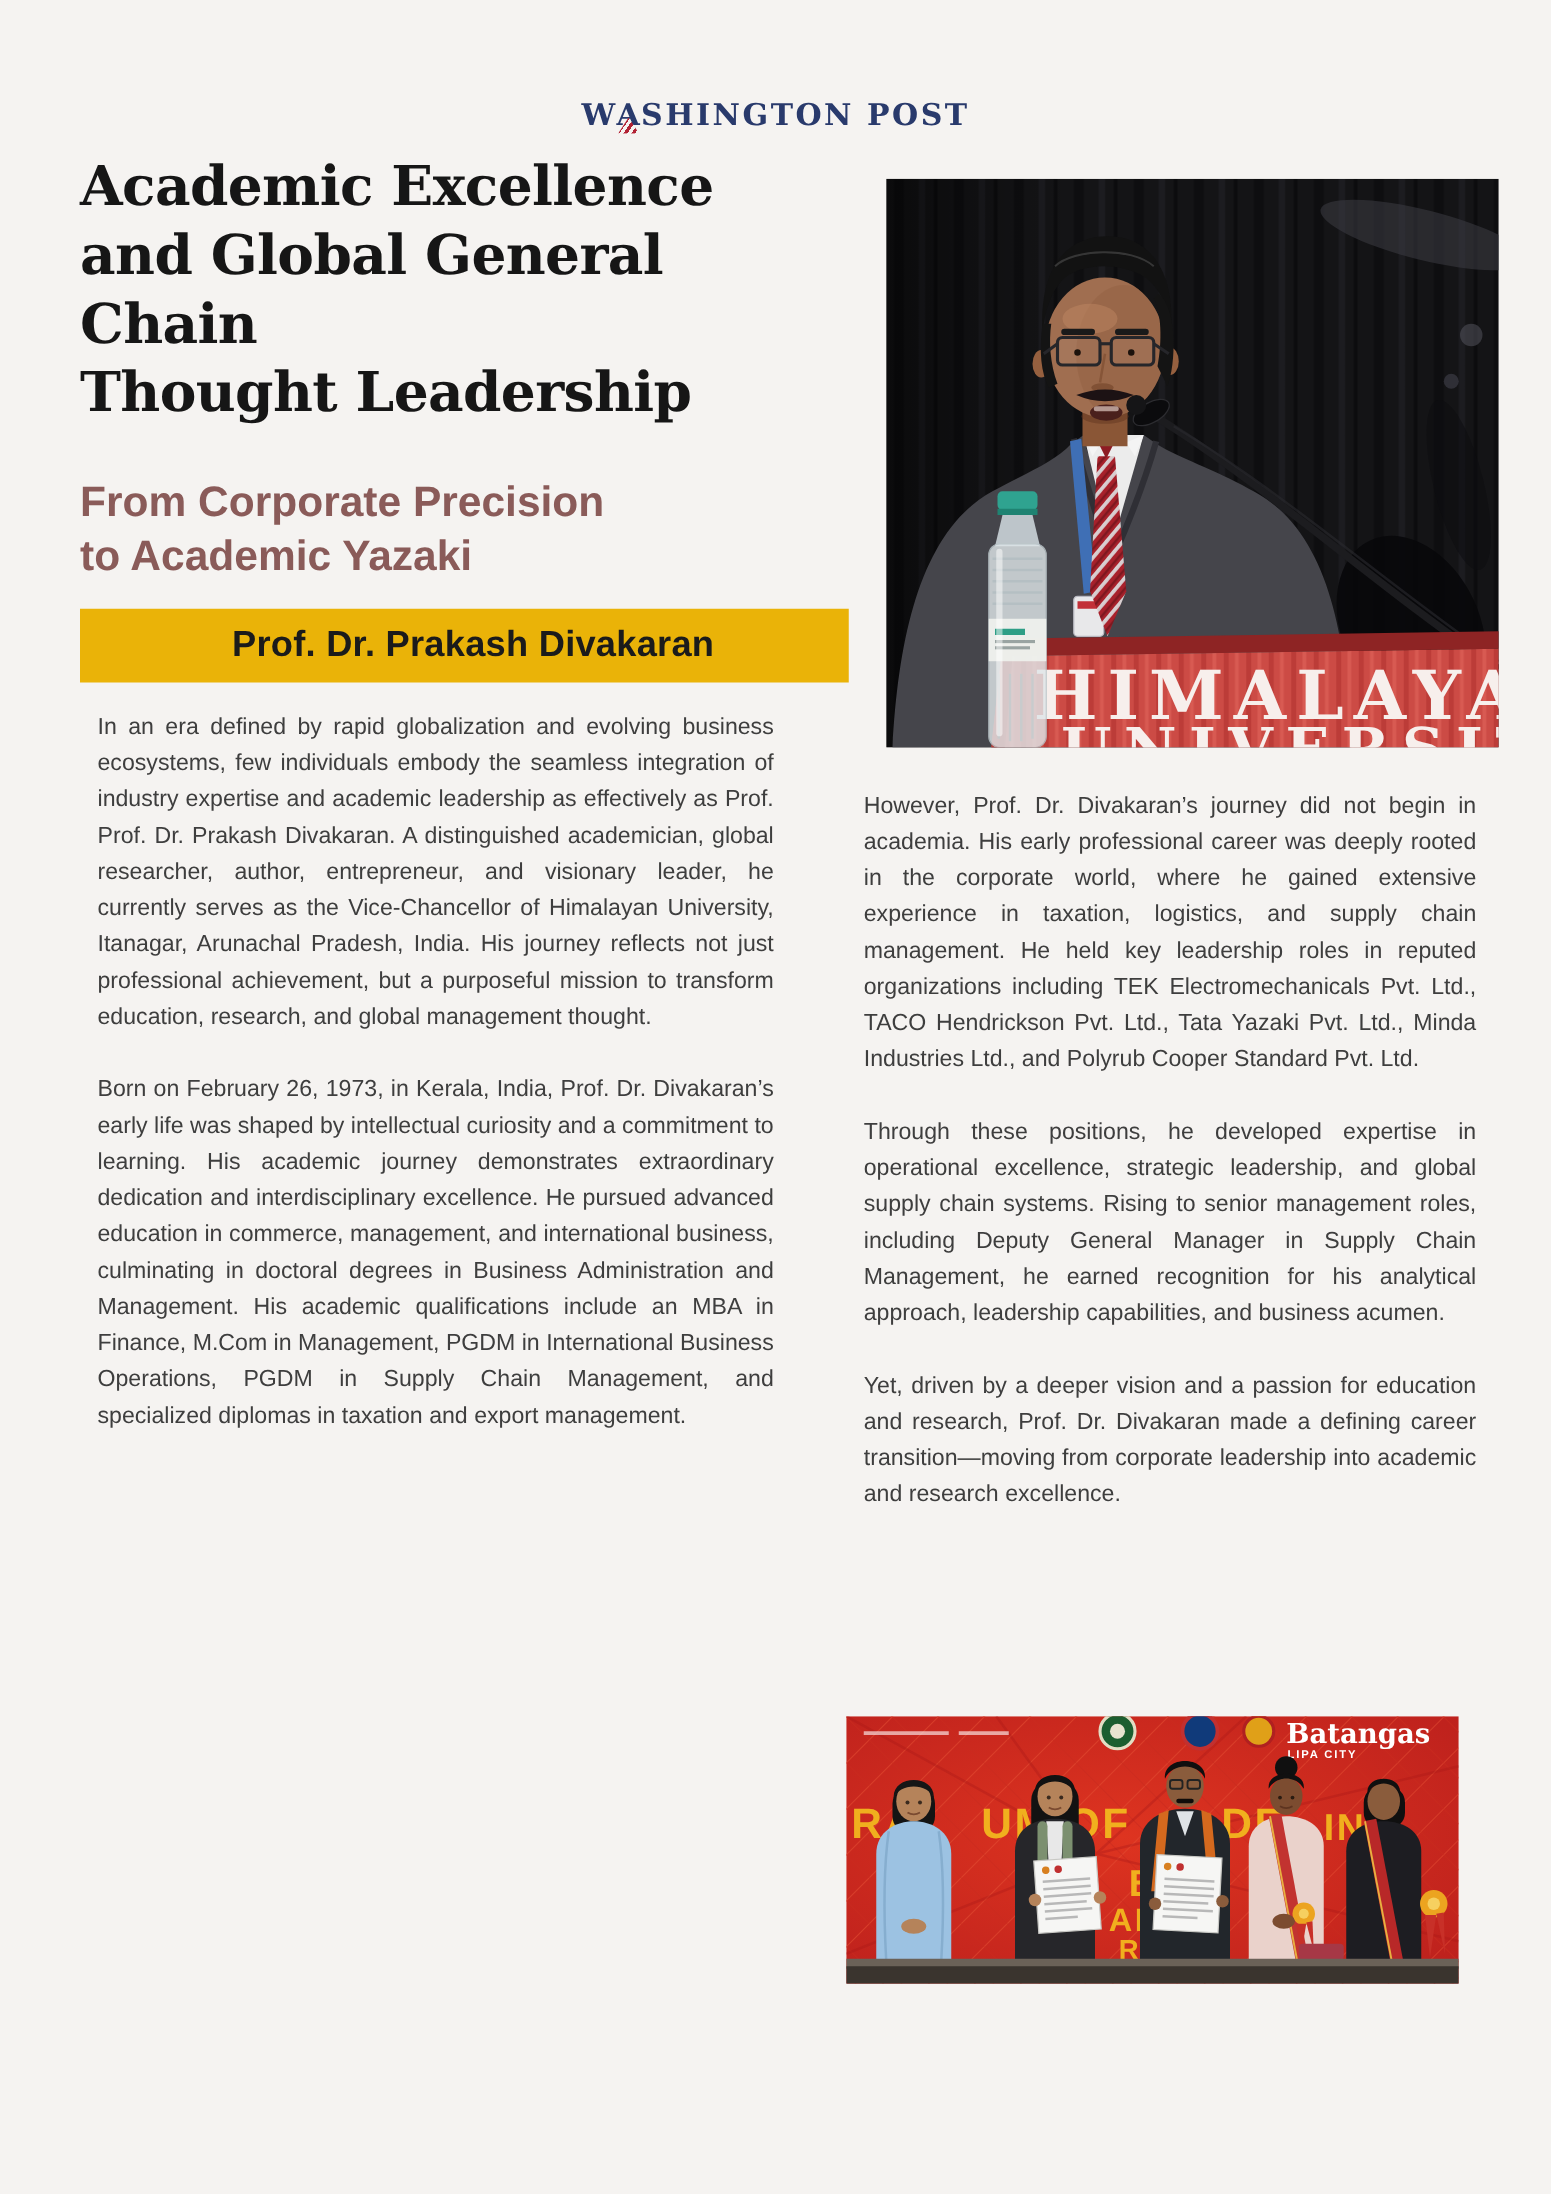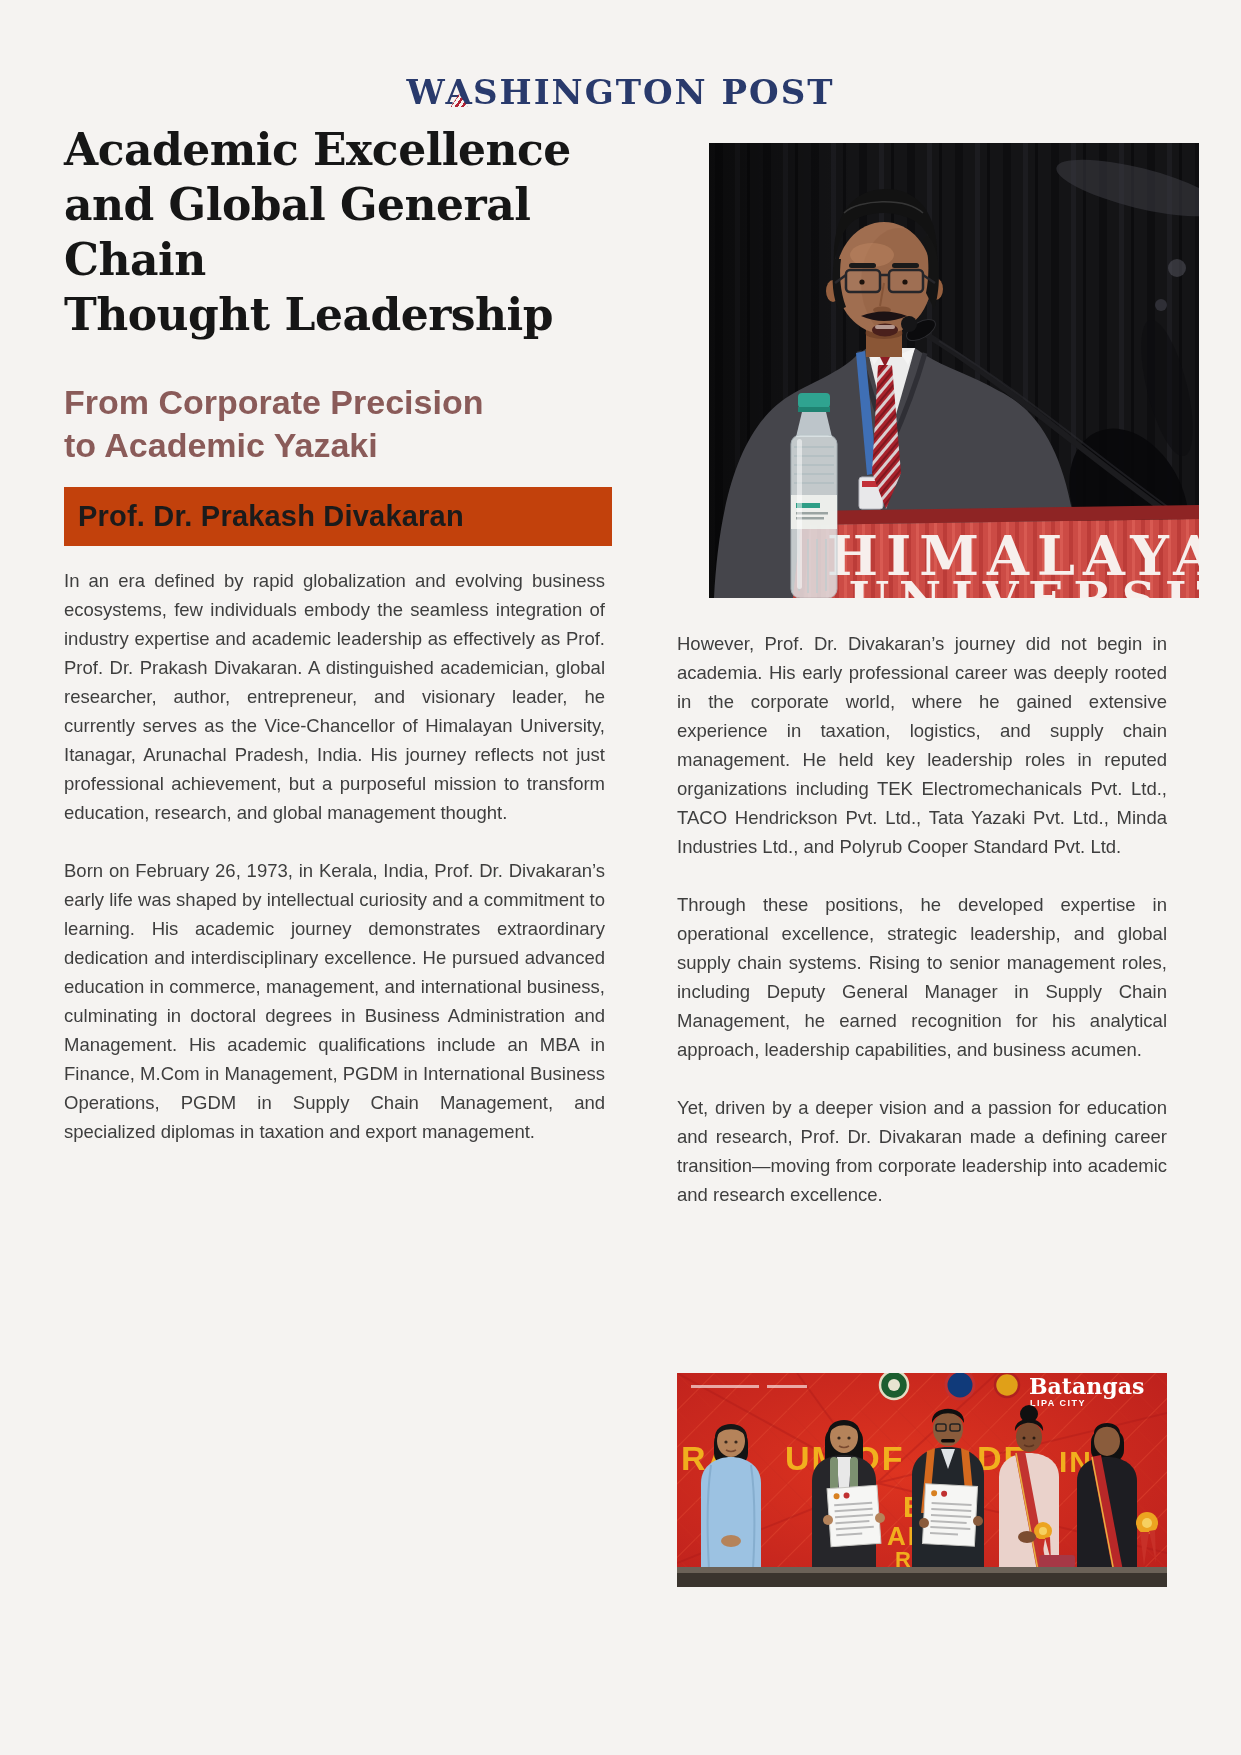--- a/index.html
+++ b/index.html
@@ -4,21 +4,21 @@
 <style>
   html,body{margin:0;padding:0;}
   body{
     width:1241px;height:1755px;position:relative;overflow:hidden;
     background:#f5f3f1;
     font-family:"Liberation Sans", sans-serif;
     -webkit-font-smoothing:antialiased;
   }
   .masthead{
     position:absolute;top:70px;left:0;width:1241px;text-align:center;
-    font-family:"DejaVu Serif", serif;font-weight:700;font-size:34px;
+    font-family:"DejaVu Serif", serif;font-weight:700;font-size:24px;
     letter-spacing:2px;color:#293a6c;line-height:44px;white-space:nowrap;
   }
   .m-a{position:relative;display:inline-block;margin:0 -1px;}
   .a-stripes{
     position:absolute;left:50%;bottom:7px;transform:translateX(-54%);
     width:17px;height:13px;
     background:repeating-linear-gradient(125deg,#b22234 0 2.6px,#f5f3f1 2.6px 5.2px);
     clip-path:polygon(50% 0,100% 100%,0 100%);
   }
   .headline{
@@ -26,27 +26,27 @@
     font-family:"DejaVu Serif", serif;font-weight:700;font-size:44px;
     line-height:55px;color:#161616;letter-spacing:-0.5px;
   }
   .headline span{display:block;}
   .subhead{
     position:absolute;left:64px;top:381px;width:560px;
     font-size:34px;font-weight:700;line-height:43px;color:#8a5b59;
   }
   .subhead span{display:block;}
   .name-box{
-    position:absolute;left:64px;top:487px;width:548px;height:59px;
-    background:#c2410c;display:flex;align-items:center;
+    position:absolute;left:64px;top:487px;width:615px;height:59px;
+    background:#eab308;display:flex;align-items:center;justify-content:center;
   }
   .name-box span{
     padding-left:14px;font-size:29px;font-weight:700;color:#1b1b1b;letter-spacing:.2px;
   }
-  .col{position:absolute;font-size:18.5px;line-height:29px;color:#3e3e3e;}
+  .col{position:absolute;font-size:18.5px;line-height:29px;color:#3e3e3e;margin-left:14px;}
   .col p{margin:0 0 29px 0;text-align:justify;}
   .col-left{left:64px;top:566px;width:541px;}
   .col-right{left:677px;top:629px;width:490px;}
   .photo{position:absolute;margin:0;line-height:0;}
   .photo-top{left:677px;top:143px;width:490px;height:455px;margin-left:32px;}
   .photo-bottom{left:677px;top:1373px;width:490px;height:214px;}
   svg{display:block;}
   .banner-word{font-family:"DejaVu Serif", serif;font-weight:700;fill:#f7efec;}
   .frag{font-family:"Liberation Sans", sans-serif;font-weight:700;fill:#f3b71e;letter-spacing:2px;opacity:.95;}
   .city{font-family:"DejaVu Serif", serif;font-weight:700;fill:#ffffff;}

